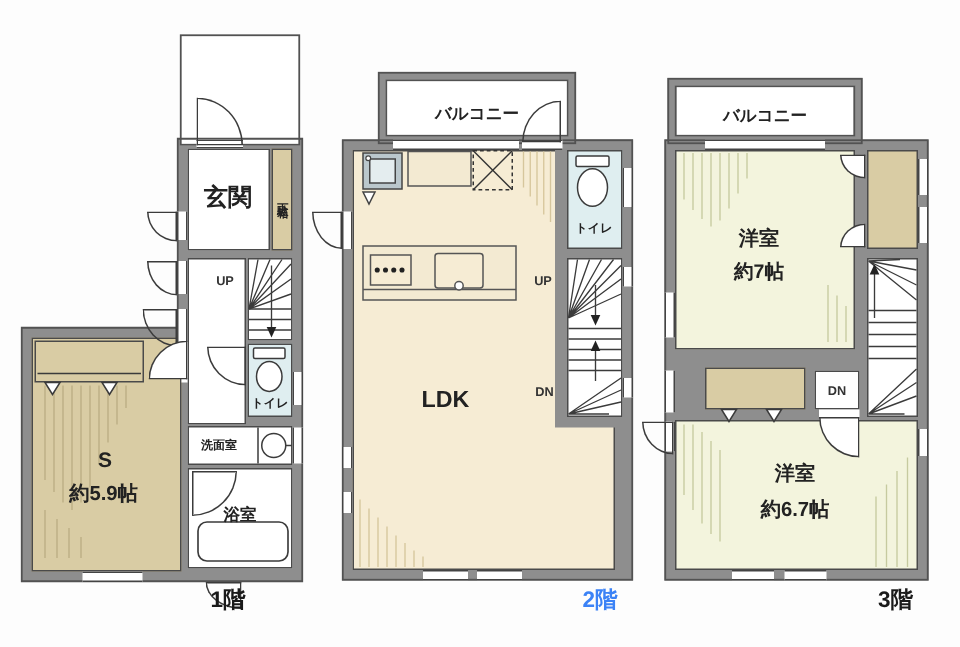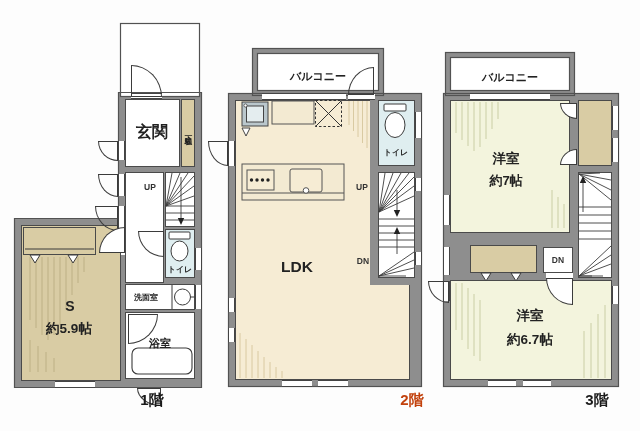--- a/index.html
+++ b/index.html
@@ -261,21 +261,21 @@
   <div class="lbl" style="left:160px;top:327px;font-size:11px;margin-top:16px;">浴室</div>
   <div class="lbl b700" style="left:70px;top:306px;font-size:14px;">S</div>
   <div class="lbl b700" style="left:69px;top:329px;font-size:13.5px;">約5.9帖</div>
   <div class="lbl" style="left:152px;top:400px;font-size:15px;color:#1a1a1a;">1階</div>
 
   <div class="lbl" style="left:318px;top:76px;font-size:11px;">バルコニー</div>
   <div class="lbl" style="left:396px;top:152px;font-size:8px;">トイレ</div>
   <div class="lbl b700" style="left:362px;top:187px;font-size:8.5px;color:#333;">UP</div>
   <div class="lbl b700" style="left:363px;top:261px;font-size:8.5px;color:#333;">DN</div>
   <div class="lbl b700" style="left:297px;top:267px;font-size:15.5px;">LDK</div>
-  <div class="lbl" style="left:412px;top:400px;font-size:15px;color:#c2410c;">2階</div>
+  <div class="lbl" style="left:400px;top:400px;font-size:15px;color:#3b82f6;">2階</div>
 
   <div class="lbl" style="left:510px;top:77px;font-size:11px;">バルコニー</div>
   <div class="lbl b700" style="left:506px;top:159px;font-size:13.5px;">洋室</div>
   <div class="lbl b700" style="left:506px;top:181px;font-size:13px;text-align:right;">約7帖</div>
   <div class="lbl b700" style="left:558px;top:260px;font-size:8.5px;color:#333;">DN</div>
   <div class="lbl b700" style="left:530px;top:316px;font-size:13.5px;">洋室</div>
   <div class="lbl b700" style="left:530px;top:340px;font-size:13.5px;">約6.7帖</div>
   <div class="lbl" style="left:597px;top:400px;font-size:15px;color:#1a1a1a;">3階</div>
 
 </div>

